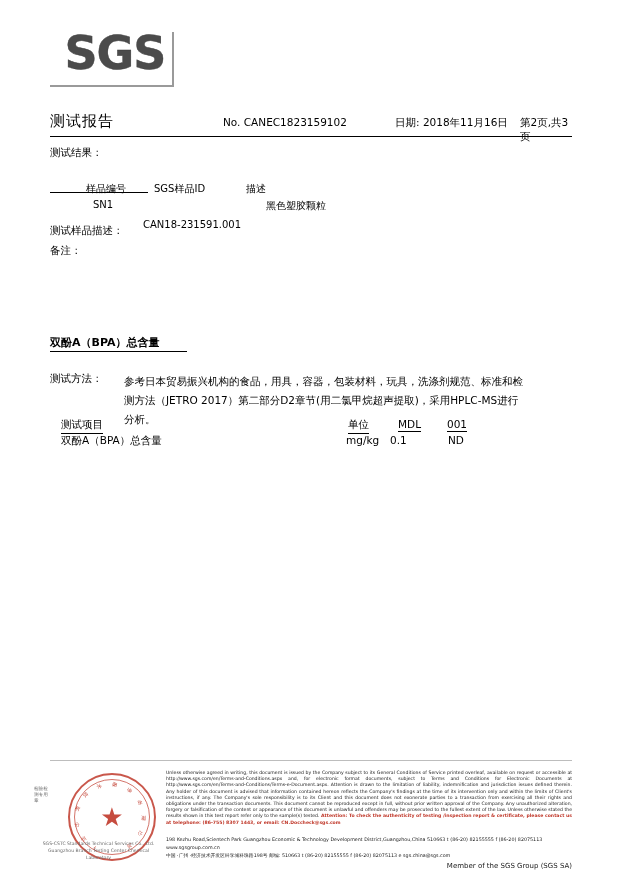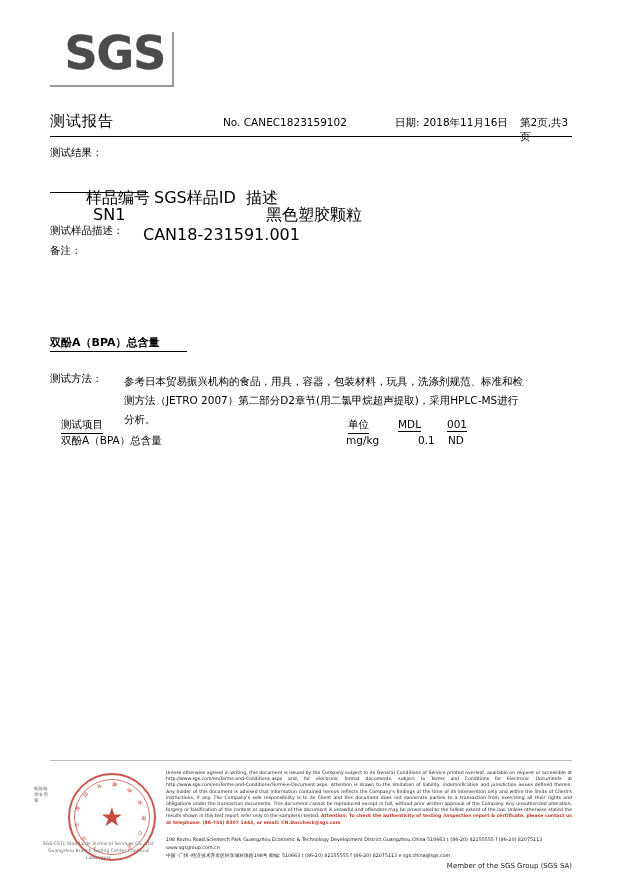--- a/index.html
+++ b/index.html
@@ -111,23 +111,23 @@
   }
   .sample-desc-underline {
     position: absolute;
     left: 50px; top: 192px;
     width: 98px; height: 1px;
     background: #000;
   }
 
   .sample-table {
     position: absolute;
-    left: 86px; top: 188px;
+    left: 86px; top: 182px;
     width: 420px;
-    font-size: 16px;
+    font-size: 10px;
   }
   .sample-table .hdr { font-weight: normal; }
   .sample-table .row { height: 17px; position: relative; }
   .col-no    { position: absolute; left: 0; }
   .col-id    { position: absolute; left: 68px; }
   .col-desc  { position: absolute; left: 160px; }
   .col-no.val   { left: 7px; }
   .col-id.val   { left: 57px; margin-top: 20px; }
   .col-desc.val { left: 160px; margin-left: 20px; }
 
@@ -181,21 +181,21 @@
   .rc-item  { position: absolute; left: 11px; }
   .rc-unit  { position: absolute; left: 298px; }
   .rc-mdl   { position: absolute; left: 348px; }
   .rc-001   { position: absolute; left: 397px; }
   .u-line {
     border-bottom: 1px solid #000;
     padding-bottom: 1px;
     display: inline-block;
   }
   .res-row .rc-unit { left: 296px; }
-  .res-row .rc-mdl  { left: 368px; text-align: right; }
+  .res-row .rc-mdl  { left: 340px; text-align: right; }
   .res-row .rc-001  { left: 398px; }
 
   
   .footer-rule {
     position: absolute;
     left: 50px; top: 760px;
     width: 522px; height: 1px;
     background: #bdbdbd;
   }
 
@@ -326,21 +326,21 @@
       <span class="col-desc val">黑色塑胶颗粒</span>
     </div>
   </div>
 
   <div class="remark-label">备注：</div>
 
   <div class="bpa-heading">双酚A（BPA）总含量</div>
   <div class="bpa-heading-underline"></div>
 
   <div class="method-label">测试方法：</div>
-  <div class="method-text">参考日本贸易振兴机构的食品，用具，容器，包装材料，玩具，洗涤剂规范、标准和检测方法（JETRO 2007）第二部分D2章节(用二氯甲烷超声提取)，采用HPLC-MS进行分析。</div>
+  <div class="method-text">参考日本贸易振兴机构的食品，用具，容器，包装材料，玩具，洗涤剂规范、标准和检测方法（JETRO 2017）第二部分D2章节(用二氯甲烷超声提取)，采用HPLC-MS进行分析。</div>
 
   <div class="res-table">
     <div class="res-hdr">
       <span class="rc-item"><span class="u-line">测试项目</span></span>
       <span class="rc-unit"><span class="u-line">单位</span></span>
       <span class="rc-mdl"><span class="u-line">MDL</span></span>
       <span class="rc-001"><span class="u-line">001</span></span>
     </div>
     <div class="res-row">
       <span class="rc-item">双酚A（BPA）总含量</span>

